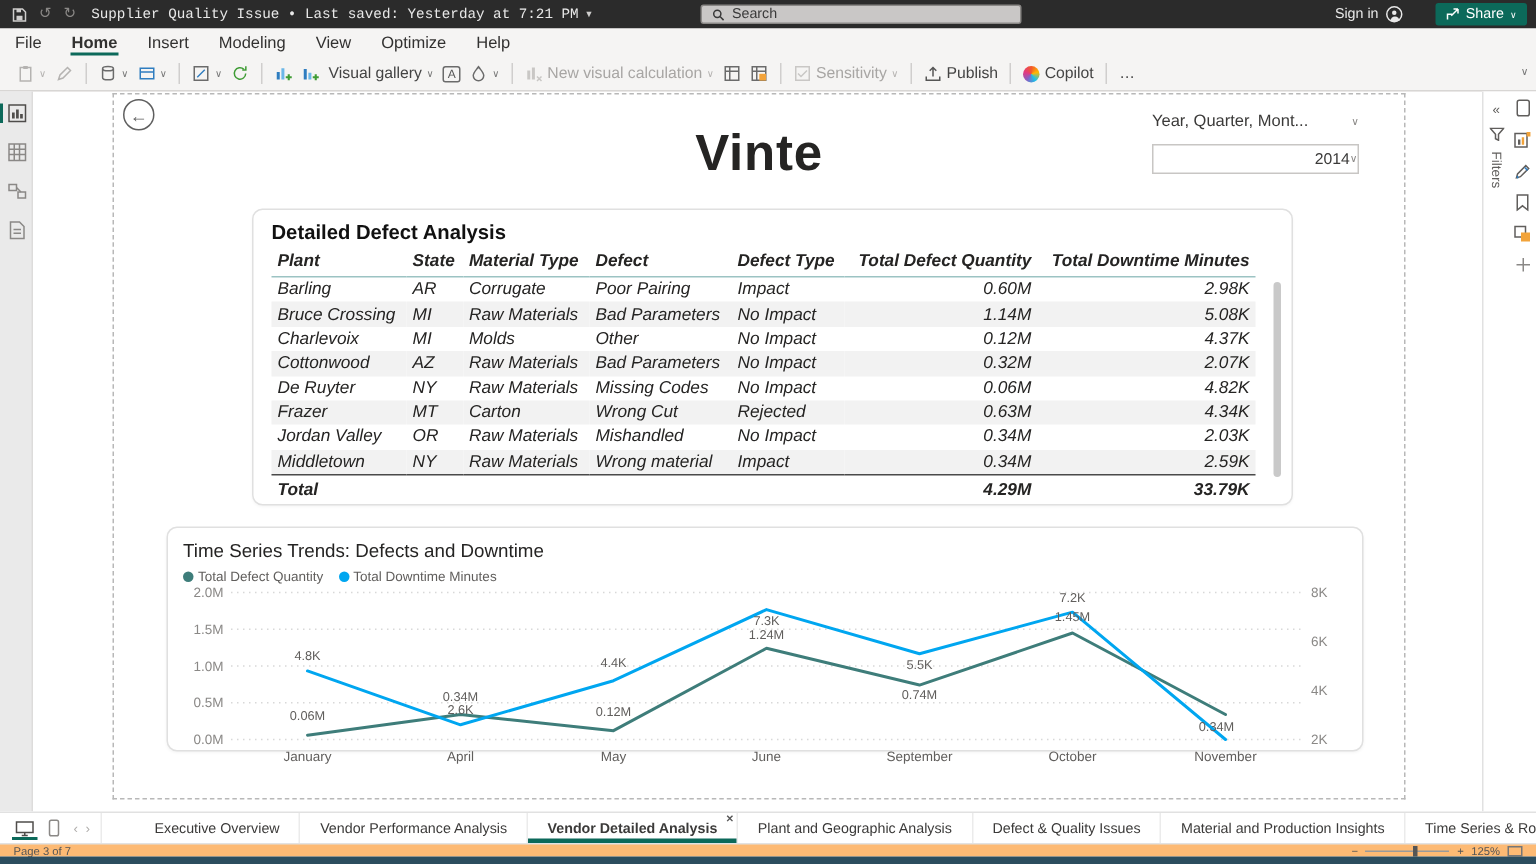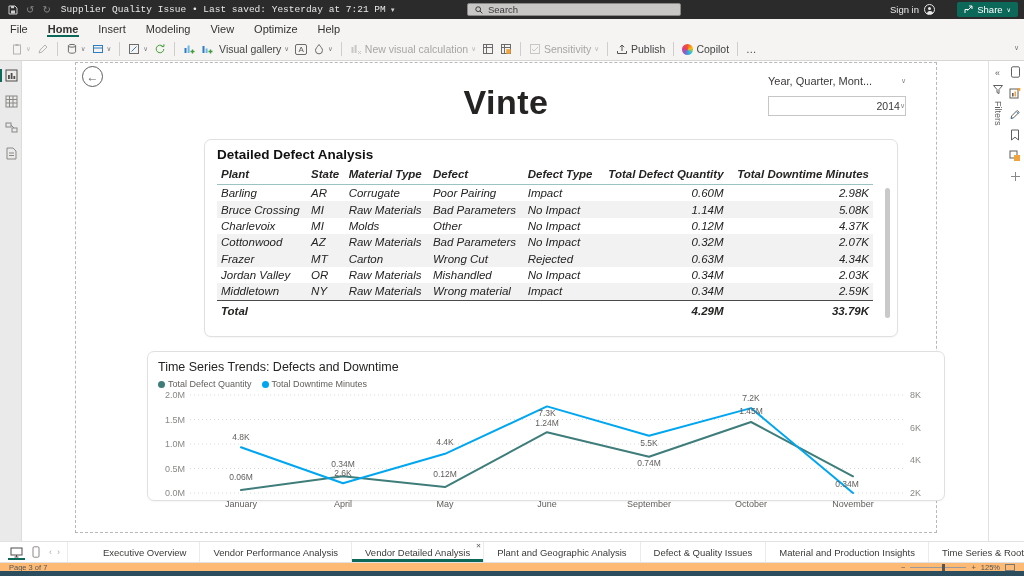--- a/index.html
+++ b/index.html
@@ -61,21 +61,21 @@
     border-radius:50%; display:flex; align-items:center; justify-content:center; font-size:12px; color:#5f5f5f; }
   .page-title { position:absolute; left:0; right:0; top:20px; text-align:center; font-size:34px;
     font-weight:600; color:#252423; letter-spacing:0.5px; }
   .slicer-head { position:absolute; right:30px; top:12px; width:138px; display:flex; align-items:center;
     justify-content:space-between; font-size:11px; color:#3b3a39; }
   .slicer-box { position:absolute; right:30px; top:33px; width:138px; height:20px; border:1px solid #c8c6c4;
     display:flex; align-items:center; justify-content:flex-end; padding:0 0; font-size:10.5px; color:#3b3a39; }
   .chev-g { font-size:7px; color:#8a8886; }
   
   .visual { position:absolute; background:#fff; border:1px solid #e0e0e0; border-radius:7px;
-    box-shadow:0 1px 2px rgba(0,0,0,0.04);margin-left:36px; }
+    box-shadow:0 1px 2px rgba(0,0,0,0.04); }
   .tbl-visual { left:92px; top:76px; width:694px; height:198px; padding:7px 12px 6px 12px; }
   .tbl-title { font-size:13.5px; font-weight:bold; color:#111; margin-bottom:3px; }
   table.defects { width:656px; border-collapse:collapse; font-size:11.5px; color:#252423;font-style:italic; }
   table.defects th { text-align:left; font-weight:bold; padding:3px 4px 4px 4px; border-bottom:1px solid #9cc3c3; white-space:nowrap; }
   table.defects td { padding:2.2px 4px; white-space:nowrap; }
   table.defects tr.alt td { background:#f2f2f2; }
   table.defects th.num, table.defects td.num { text-align:right; }
   table.defects tr.total td { border-top:1px solid #4a4a4a; font-weight:bold; background:#fff; padding-top:4px; }
   .tbl-scroll { position:absolute; right:7px; top:48px; width:5px; height:130px; background:#c9c9c9; border-radius:3px; }
   
@@ -93,21 +93,21 @@
     display:flex; flex-direction:column; align-items:center; padding-top:5px; gap:9px; }
   
   .tabstrip { position:absolute; left:0; right:0; bottom:14px; height:21px; background:#fff;
     border-top:1px solid #e1e1e1; display:flex; align-items:stretch; font-size:9.5px; color:#3b3a39; }
   .view-toggle { display:flex; align-items:center; gap:9px; padding:0 9px 0 10px; }
   .vt { position:relative; display:flex; align-items:center; height:100%; }
   .vt.active::after { content:""; position:absolute; left:-2px; right:-2px; bottom:2px; height:2px; background:#0c695a; }
   .tab-arrows { display:flex; align-items:center; gap:5px; color:#b0aeac; font-size:9px; padding-right:7px; }
   .tab { display:flex; align-items:center; padding:0 13px; border-right:1px solid #ebebeb; position:relative; white-space:nowrap; }
   .tab:first-of-type { border-left:1px solid #ebebeb;padding-left:35px; }
-  .tab.active { font-weight:normal; }
+  .tab.active { font-weight:bold; }
   .tab.active::after { content:""; position:absolute; left:0; right:0; bottom:0; height:3px; background:#0c695a; }
   .tab-close { position:absolute; top:0px; right:2px; font-size:6.5px; color:#555; }
   .statusbar { position:absolute; left:0; right:0; bottom:5px; height:9px; background:#fdba74; border-top:1px solid #e2e2e2;
     display:flex; align-items:flex-start; font-size:7.5px; color:#555; padding:0 9px; }
   .zoom-area { margin-left:auto; display:flex; align-items:center; gap:5px; }
   .zoom-track { width:56px; height:1px; background:#9a9a9a; position:relative; }
   .zoom-handle { position:absolute; left:32px; top:-3px; width:3px; height:7px; background:#555; }
   .fit-icon { width:10px; height:7px; border:1px solid #777; }
   .bottomband { position:absolute; left:0; right:0; bottom:0; height:5px; background:#2c4d5e; }
   svg.icon { display:block; }
@@ -373,20 +373,29 @@
             <td class="num">4.37K</td>
           </tr>
           <tr class="alt">
             <td>Cottonwood</td>
             <td>AZ</td>
             <td>Raw Materials</td>
             <td>Bad Parameters</td>
             <td>No Impact</td>
             <td class="num">0.32M</td>
             <td class="num">2.07K</td>
+          </tr>
+          <tr class="">
+            <td>De Ruyter</td>
+            <td>NY</td>
+            <td>Raw Materials</td>
+            <td>Missing Codes</td>
+            <td>No Impact</td>
+            <td class="num">0.06M</td>
+            <td class="num">4.82K</td>
           </tr>
           <tr class="alt">
             <td>Frazer</td>
             <td>MT</td>
             <td>Carton</td>
             <td>Wrong Cut</td>
             <td>Rejected</td>
             <td class="num">0.63M</td>
             <td class="num">4.34K</td>
           </tr>

